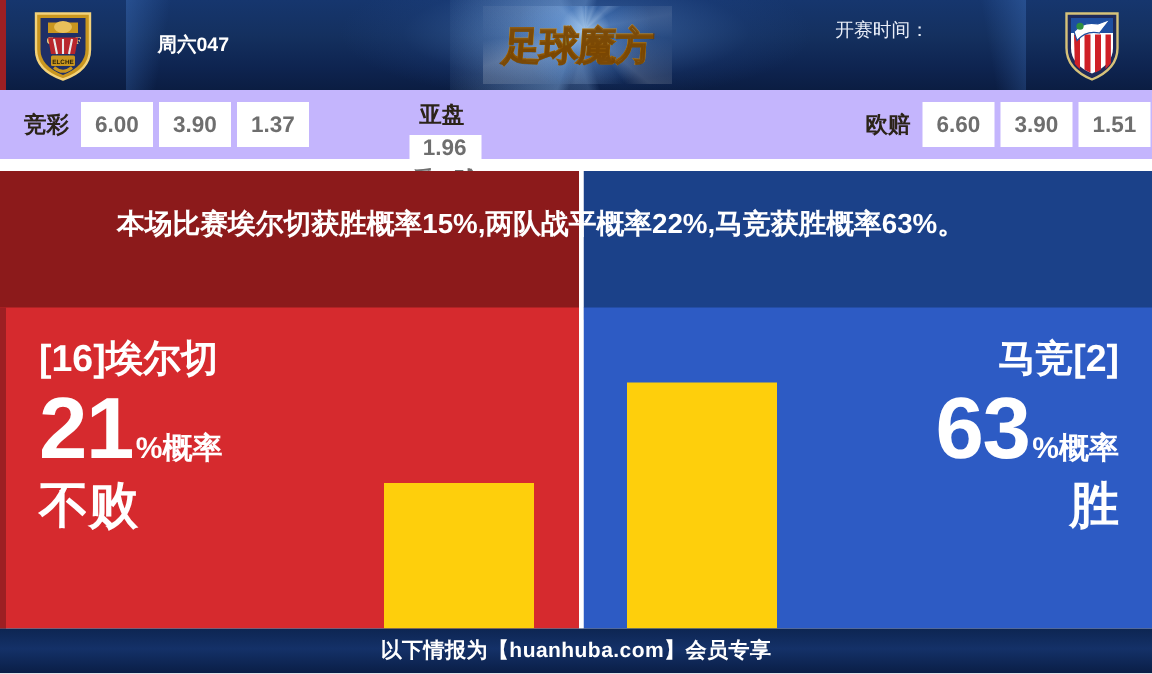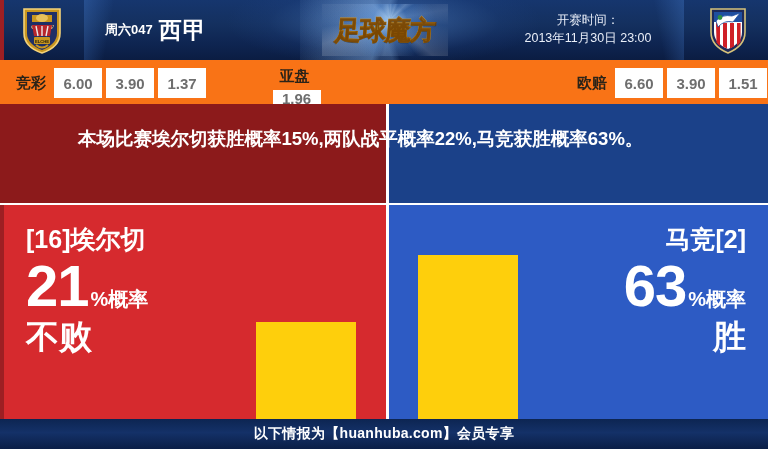--- a/index.html
+++ b/index.html
@@ -79,41 +79,41 @@
     background:linear-gradient(180deg,#fff6c2 0%,#ffd84a 38%,#f2ae14 62%,#ffe680 100%);
     -webkit-background-clip:text;background-clip:text;color:transparent;
     -webkit-text-stroke:0.9px rgba(120,66,0,.85);
     text-shadow:0 1px 0 rgba(0,0,0,.45);
     transform:skewX(-4deg);
   }
 
   
   .odds{
     position:absolute;left:0;top:60px;width:768px;height:46px;
-    background:#f97316;
+    background:#c4b5fd;
     display:flex;
   }
   .odds-inner{position:relative;width:768px;height:46px;}
   .odds-group{position:absolute;top:7px;display:flex;align-items:center;height:32px;gap:4px;}
   .g1{left:16px;}
   .g2{left:269px;flex-direction:column;}
   .g3{left:549px;padding-left:28px;}
   .odds-label{
     font-size:15px;font-weight:bold;color:#2b2318;margin-right:4px;letter-spacing:0px;
   }
   .odds-cell{
     background:#ffffff;color:#6e6e6e;font-size:15px;font-weight:bold;
     min-width:48px;height:30px;display:flex;align-items:center;justify-content:center;
     padding:0 3px;box-sizing:border-box;
   }
   .odds-cell.wide{min-width:55px;font-size:14px;}
 
   
   .banner{
-    position:absolute;left:0;top:104px;width:768px;height:99px;
+    position:absolute;left:0;top:114px;width:768px;height:99px;
   }
   .banner-half{position:absolute;top:0;height:99px;}
   .banner-red{left:0;width:386px;background:#8c1a1b;}
   .banner-blue{left:389px;width:379px;background:#1b4189;}
   .banner-split{position:absolute;left:386px;top:0;width:3px;height:99px;background:#ffffff;}
   .banner-text{
     position:absolute;left:78px;top:19px;width:630px;
     color:#ffffff;font-size:18.5px;font-weight:bold;line-height:32px;letter-spacing:0px;
   }
 
@@ -178,31 +178,29 @@
         <path d="M16 20 L36 20 L34 31 L18 31 Z" fill="#b8262c"></path>
         <path d="M20 21 L22 31 M26 21 L26 31 M32 21 L30 31" stroke="#eaeaea" stroke-width="1.4"></path>
         <rect x="18" y="32" width="16" height="7" rx="1" fill="#c9961f"></rect>
         <text x="26" y="37.5" font-size="4.2" text-anchor="middle" font-family="Liberation Sans, sans-serif" fill="#2a2208" font-weight="bold">ELCHE</text>
         <path d="M20 40 Q26 45 32 40" stroke="#c9961f" stroke-width="2" fill="none"></path>
       </svg>
     </div>
 
     <div class="hdr-title">
       <span class="hdr-round">周六047</span>
-      <span class="hdr-league">西甲</span>
     </div>
 
     <div class="logo-box">
       <div class="logo-burst"></div>
       <div class="logo-text">足球魔方</div>
     </div>
 
     <div class="hdr-time">
       <div>开赛时间：</div>
-      <div>2013年11月30日 23:00</div>
     </div>
 
     <div class="crest crest-right">
       <svg viewBox="0 0 52 50" width="52" height="50">
         <path d="M9 4 L43 4 L43 27 Q43 41 26 48 Q9 41 9 27 Z" fill="#1e2a5a" stroke="#d6c27a" stroke-width="1.6"></path>
         <path d="M12 7 L40 7 L40 27 Q40 38 26 44 Q12 38 12 27 Z" fill="#ffffff"></path>
         <path d="M12 7 L40 7 L40 17 L12 17 Z" fill="#1f4fa0"></path>
         <path d="M14 18 L18 18 L18 41 Q16 39.5 14.5 37.5 Z" fill="#cf2027"></path>
         <path d="M21 18 L25 18 L25 43.4 Q23 42.6 21 41.4 Z" fill="#cf2027"></path>
         <path d="M28 18 L32 18 L32 41.4 Q30 42.6 28 43.4 Z" fill="#cf2027"></path>

